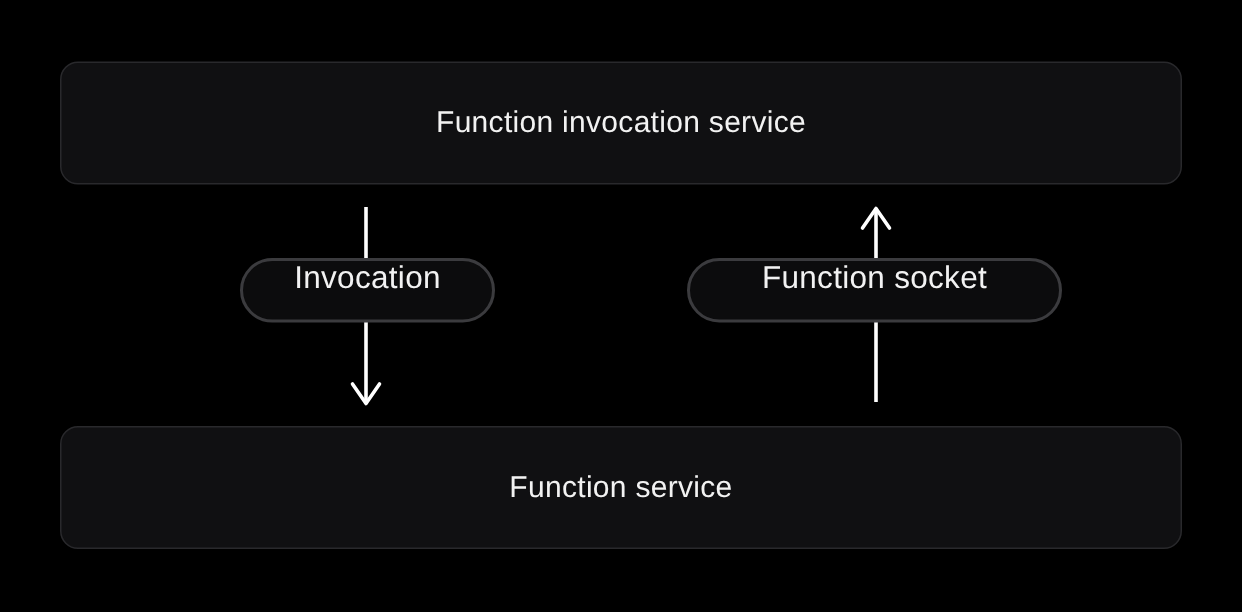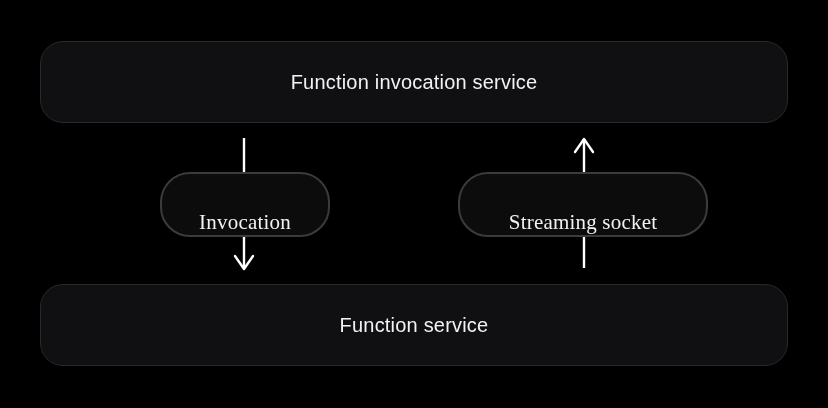--- a/index.html
+++ b/index.html
@@ -12,45 +12,44 @@
     background: var(--background, #000000);
     font-family: "Liberation Sans", sans-serif;
   }
   .node {
     position: absolute;
     left: 40px;
     width: 748px;
     height: 82px;
     background: var(--node-fill, #101012);
     border: 1px solid var(--node-border, #29292c);
-    border-radius: 23px;
+    border-radius: 12px;
     display: flex;
     align-items: center;
     justify-content: center;
     z-index: 3;
   }
   .node-label {
     color: var(--text, #f2f2f2);
     font-size: 20px;
     letter-spacing: 0.2px;
   }
   #node-service  { top: 41px; }
   #node-instance { top: 284px; }
   .pill {
     position: absolute;
     top: 172px;
-    height: 65px;
+    height: 43px;
     background: var(--pill-fill, #0c0c0d);
     border: 2px solid var(--pill-border, #3b3b3e);
     border-radius: 30px;
     display: flex;
-    align-items: flex-end;
+    align-items: flex-start;
     justify-content: center;
     z-index: 2;
-    font-family: Liberation Serif, serif;
   }
   .pill-label {
     color: var(--text, #f2f2f2);
     font-size: 21px;
     letter-spacing: 0.2px;
   }
   #pill-invocation { left: 160px; width: 170px; }
   #pill-streaming  { left: 458px; width: 250px; }
   .edge {
     position: absolute;
@@ -80,18 +79,18 @@
     <line x1="11" y1="2" x2="11" y2="131" stroke="currentColor" stroke-width="2.4"></line>
     <polyline points="2,15 11,2 20,15" stroke="currentColor" stroke-width="2.4" fill="none" stroke-linecap="round" stroke-linejoin="round"></polyline>
   </svg>
 </div>
 
 <div class="pill" id="pill-invocation">
   <span class="pill-label">Invocation</span>
 </div>
 
 <div class="pill" id="pill-streaming">
-  <span class="pill-label">Streaming socket</span>
+  <span class="pill-label">Function socket</span>
 </div>
 
 <div class="node" id="node-instance">
   <span class="node-label">Function service</span>
 </div>
 
 </body></html>

